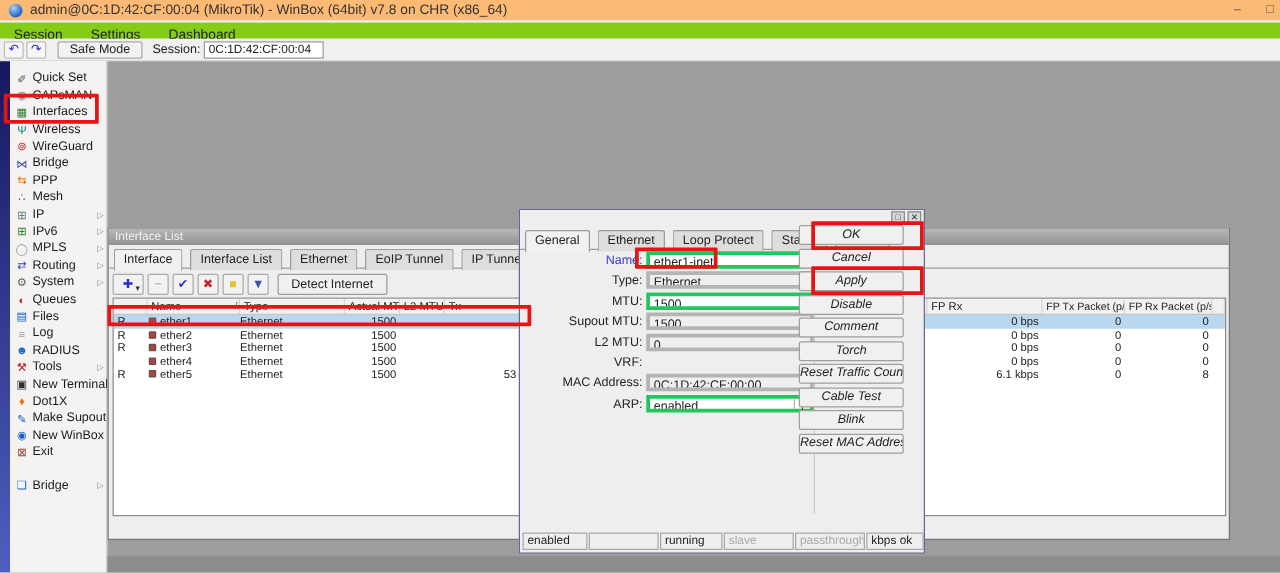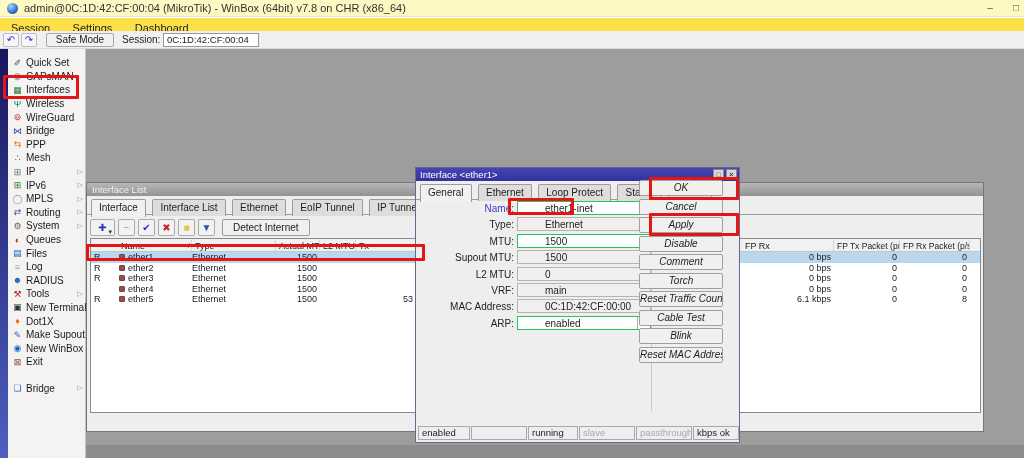--- a/index.html
+++ b/index.html
@@ -1,28 +1,28 @@
 <!DOCTYPE html>
 <html><head>
 <meta charset="utf-8">
 <style>
   * { box-sizing: border-box; margin: 0; padding: 0; }
   html,body { width:1024px; height:458px; }
   body { position:relative; font-family:"Liberation Sans", sans-serif; background:#fff; overflow:hidden; color:#222; }
   .abs { position:absolute; }
 
   
-  #titlebar { left:0; top:0; width:1024px; height:17px; background:#fef9c3; border-bottom:1px solid #e4e4e4; }
+  #titlebar { left:0; top:0; width:1024px; height:17px; background:#fdba74; border-bottom:1px solid #e4e4e4; }
   #app-icon { left:7px; top:3px; width:11px; height:11px; border-radius:50%;
               background:radial-gradient(circle at 35% 30%, #a8d4f5, #2f72cf 60%, #1c4f9e); }
   #title-text { left:24px; top:2px; font-size:11px; color:#333; white-space:nowrap; }
   .win-ctrl { top:1px; width:20px; height:14px; text-align:center; font-size:10px; line-height:14px; color:#555; }
   #min-btn { left:980px; } #max-btn { left:1006px; }
 
-  #menubar { left:0; top:18px; width:1024px; height:13px; background:#fde047; }
+  #menubar { left:0; top:18px; width:1024px; height:13px; background:#84cc16; }
   .menu-item { display:inline-block; padding:0 9px; font-size:11px; line-height:13px; color:#222; }
   #menubar-items { margin-left:2px; }
 
   #topbar { left:0; top:31px; width:1024px; height:18px; background:#f1f0ef; border-bottom:1px solid #d9d9d9; }
   .nav-btn { top:2px; width:16px; height:14px; border:1px solid #bdbdbd; background:#f6f6f6; border-radius:2px;
              font-size:10px; line-height:12px; text-align:center; }
   #undo-btn { left:3px; } #redo-btn { left:21px; }
   #safe-mode-btn { left:46px; top:2px; width:68px; height:14px; border:1px solid #a9a9a9; background:#f2f2f2;
                    border-radius:2px; font-size:10px; line-height:12px; text-align:center; }
   #session-label { left:122px; top:3px; font-size:10px; }
@@ -55,21 +55,21 @@
   #iface-toolbar { position:absolute; left:3px; top:35px; height:18px; display:flex; gap:3px; align-items:center; }
   .tool-btn { width:17px; height:17px; border:1px solid #ababab; background:#f2f2f2; border-radius:2px;
               font-size:10px; line-height:15px; text-align:center; position:relative; }
   .tool-btn[data-caret="true"] { width:25px; }
   .tool-btn[data-caret="true"]::after { content:"▾"; font-size:7px; color:#333; position:absolute; right:2px; top:4px; }
   #detect-internet-btn { margin-left:4px; height:17px; padding:0 10px; border:1px solid #9c9c9c; background:#f0f0f0;
                          border-radius:2px; font-size:10px; line-height:15px; }
 
   #iface-table { position:absolute; left:3px; top:55px; width:891px; height:175px; background:#fff;
                  border:1px solid #8a8a8a; overflow:hidden; }
-  .thead { display:flex; height:13px; background:#f1f1f1; border-bottom:1px solid #c5c5c5; font-size:9px; color:#222;align-items:center; }
+  .thead { display:flex; height:13px; background:#f1f1f1; border-bottom:1px solid #c5c5c5; font-size:9px; color:#222; }
   .th { border-right:1px solid #d6d6d6; padding:1px 0 0 3px; overflow:hidden; white-space:nowrap; }
   .trow { display:flex; width:100%; height:10.5px; font-size:9px; line-height:10px; white-space:nowrap; }
   .trow[data-selected="true"] { background:#b9d7ef; }
   .td { overflow:hidden; }
   .cw-flag{width:27px;flex:none} .cw-name{width:74px;flex:none} .cw-type{width:84px;flex:none}
   .cw-amtu{width:44px;flex:none} .cw-l2{width:36px;flex:none} .cw-tx{width:60px;flex:none}
   .cw-sp{width:326px;flex:none} .cw-fprx{width:92px;flex:none} .cw-fptxp{width:66px;flex:none}
   .cw-fprxp{width:70px;flex:none} .cw-fill{flex:1}
   .num { text-align:right; padding-right:3px; }
   .td.cw-flag { padding-left:3px; }
@@ -87,22 +87,22 @@
                   color:#fff; font-size:9.5px; line-height:13px; padding-left:4px; }
   .dctrl { position:absolute; top:1px; width:11px; height:11px; border:1px solid #8a8a8a; background:#d9d9d9;
            font-size:7px; line-height:9px; text-align:center; color:#333; }
   #dlg-restore { right:15px; } #dlg-close { right:2px; }
   #dialog-tabs { top:13px; }
 
   #dlg-fields { position:absolute; left:3px; top:33px; width:232px; }
   .frow { position:relative; height:16.4px; }
   .flabel { position:absolute; left:0; top:2px; width:95px; text-align:right; font-size:10px; color:#222; white-space:nowrap; }
   .frow[data-bluelabel="true"] .flabel { color:#3a3acc; }
-  .finput { position:absolute; left:98px; top:0; width:134px; height:14px; border:1px solid #22c55e; background:#fff;
-            display:flex; font-size:10px;padding-left:24px; }
+  .finput { position:absolute; left:98px; top:0; width:134px; height:14px; border:3px solid #22c55e; background:#fff;
+            display:flex; font-size:10px; }
   .fval { flex:1; padding:1px 0 0 3px; overflow:hidden; white-space:nowrap; }
   .frow[data-kind="readonly"] .finput, .frow[data-kind="dropdown"] .finput { background:#f0efee; border-color:#b4b4b4; }
   .fbtn { width:13px; border-left:1px solid #b2b2b2; text-align:center; font-size:8px; line-height:12px; color:#333; display:none; flex:none; }
   .frow[data-kind="dropdown"] .fbtn, .frow[data-kind="dropdown-t"] .fbtn { display:block; }
   .frow[data-kind="dropdown-t"] .fbtn::after { content:"Ŧ"; font-size:9px; }
   .frow[data-kind="dropdown"] .fbtn::after { content:"▼"; font-size:6px; }
 
   #dlg-sep { position:absolute; left:235px; top:31px; height:212px; width:1px; background:#c9c9c9; }
   #dlg-buttons { position:absolute; left:223px; top:12px; width:84px;font-style:italic; }
   .dbtn { height:16px; margin-bottom:2.5px; border:1px solid #9f9f9f; background:#f1f0ef; border-radius:2px;
@@ -446,21 +446,20 @@
           <span class="td cw-fptxp num">0</span>
           <span class="td cw-fprxp num">8</span>
           <span class="td cw-fill"></span>
         </div>
       </div>
   </div>
 
 </div>
 
 <div class="abs" id="dialog">
-  <div id="dialog-title">Interface &lt;ether1&gt;</div>
   <div class="dctrl ic" id="dlg-restore" style="color: rgb(51, 51, 51);">□</div>
   <div class="dctrl ic" id="dlg-close" style="color: rgb(51, 51, 51);">✕</div>
 
   <div class="tabrow" id="dialog-tabs">
     
   
       <span class="tab" data-active="true"><span>General</span></span>
     
       <span class="tab"><span>Ethernet</span></span>
     
@@ -503,23 +502,20 @@
 
       <div class="frow" data-kind="readonly">
         <span class="flabel">L2 MTU:</span>
         <span class="finput">
           <span class="fval">0</span>
         </span>
       </div>
 
       <div class="frow" data-kind="readonly">
         <span class="flabel">VRF:</span>
-        <span class="finput">
-          <span class="fval">main</span>
-        </span>
       </div>
 
       <div class="frow" data-kind="readonly">
         <span class="flabel">MAC Address:</span>
         <span class="finput">
           <span class="fval">0C:1D:42:CF:00:00</span>
         </span>
       </div>
 
       <div class="frow" data-kind="dropdown-t">

